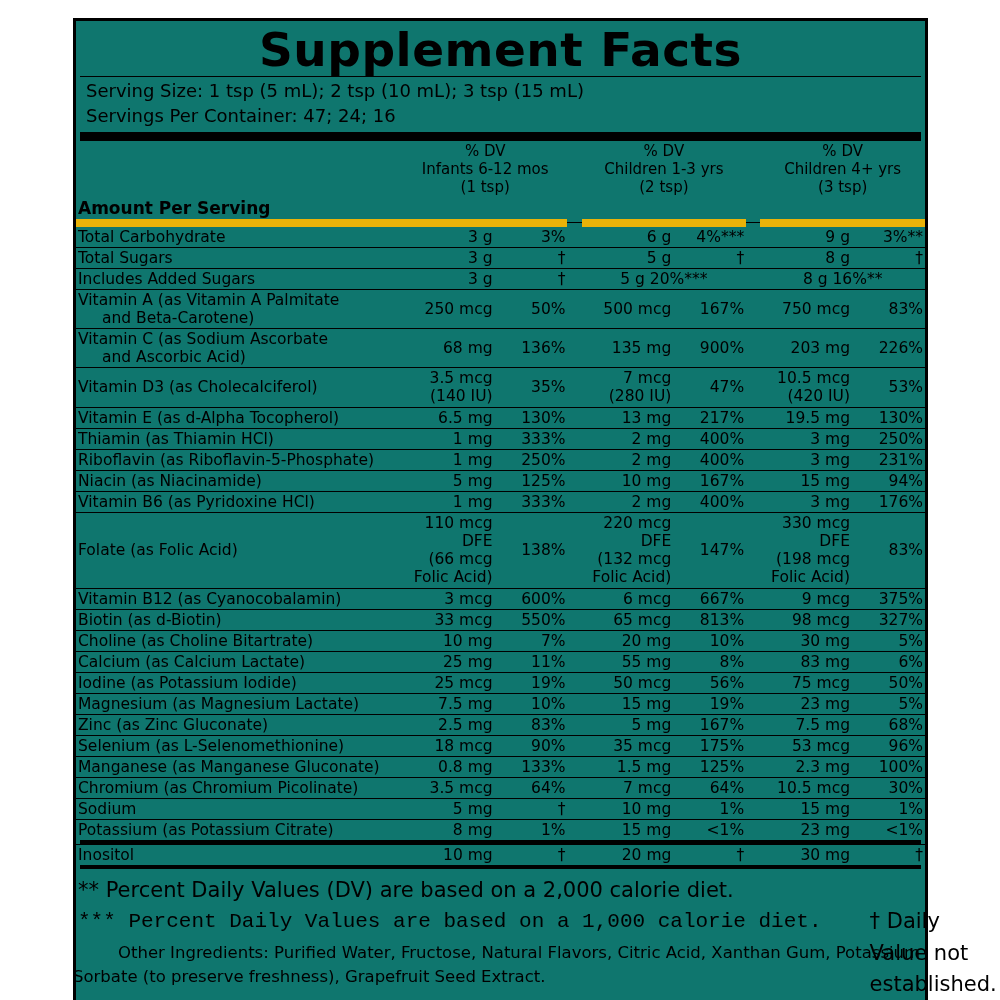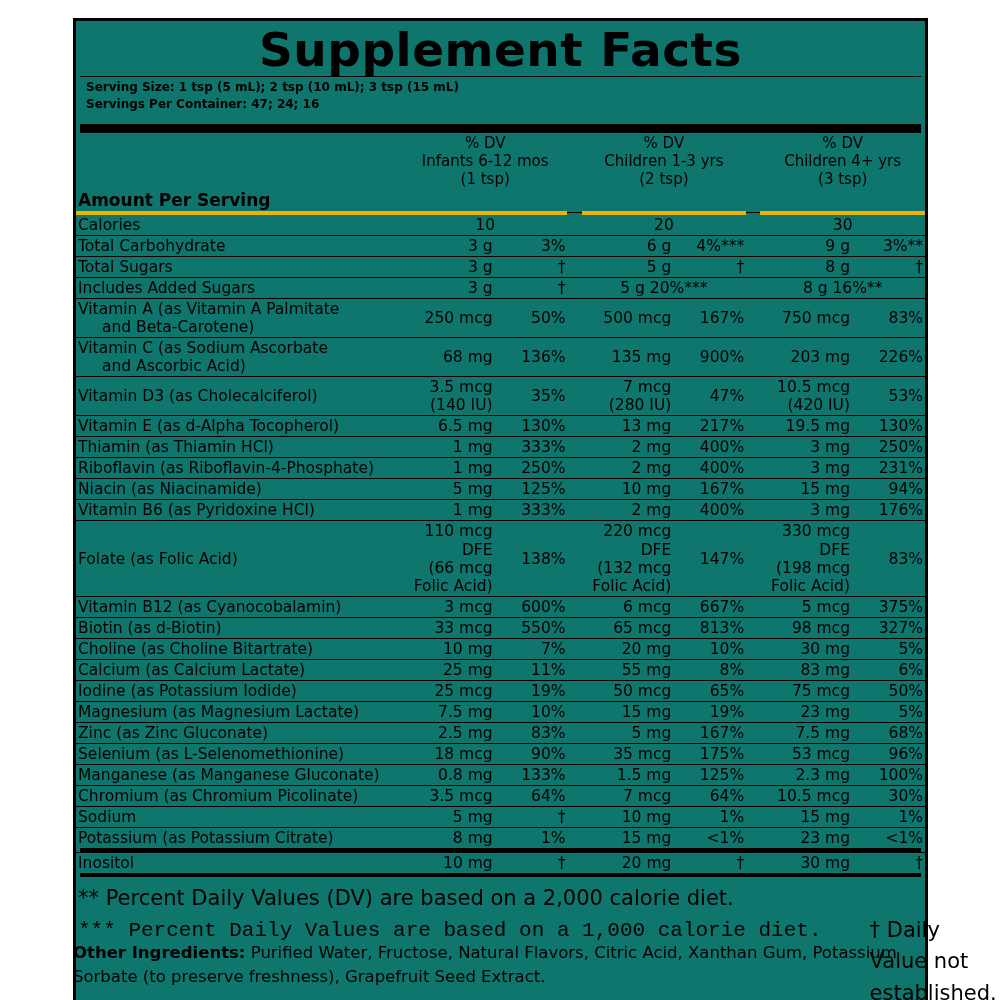--- a/index.html
+++ b/index.html
@@ -21,24 +21,23 @@
   .title{
     font-family:"DejaVu Sans","Liberation Sans",sans-serif;
     font-weight:bold;
     font-size:47px;
     letter-spacing:0.5px;
     text-align:center;
     line-height:1.05;
     padding:4px 0 2px 0;
   }
   .serving-lines{
-    font-size:12px;
+    font-size:18px;
     line-height:1.35;
-    padding:2px 0 12px 10px;
-    font-weight:bold;
+    padding:2px 0 4px 10px;
   }
   .rule-thick{height:9px;background:#000;margin:0 4px;}
   .rule-med{height:4px;background:#000;margin:0 4px;}
   .rule-thin{height:1px;background:#000;}
   table.facts{
     width:100%;
     border-collapse:collapse;
     font-size:15.5px;
     table-layout:fixed;
     border-radius:6px;
@@ -54,21 +53,21 @@
   .hdrcell{
     text-align:center;
     font-size:15px;
     line-height:1.2;
   }
   .amount-per-serving{
     font-weight:bold;
     font-size:17px;
     padding-left:4px;
   }
-  .hdr-under{border-bottom:4px solid #eab308;}
+  .hdr-under{border-bottom:8px solid #eab308;}
   .rowline td{border-top:1px solid #000;}
   .name{padding-left:4px;}
   .indent1{padding-left:24px;}
   .indent2{padding-left:44px;}
   .amt{text-align:right;}
   .dv{text-align:right;}
   .ctr{text-align:center;}
   .two-line{line-height:1.18;}
   .footnotes{
     font-size:21px;
@@ -79,21 +78,21 @@
   .foot-left{flex:0 0 auto;font-family:Liberation Mono, monospace;}
   .foot-right{margin-left:48px;}
   .other-ing{
     position:absolute;
     left:73px;
     top:941px;
     width:870px;
     font-size:16.5px;
     line-height:1.45;
   }
-  .other-ing b{font-weight:bold;}
+  .other-ing b{font-weight:normal;padding-left:45px;}
 </style>
 </head>
 <body>
 
 <div id="panel">
 
   <div class="title">Supplement Facts</div>
   <div class="rule-thin" style="margin:0 4px;"></div>
 
   <div class="serving-lines">
@@ -140,34 +139,20 @@
         <td class="amount-per-serving hdr-under">Amount Per Serving</td>
         <td colspan="2" class="hdr-under"></td>
         <td></td>
         <td colspan="2" class="hdr-under"></td>
         <td></td>
         <td colspan="2" class="hdr-under"></td>
       </tr>
     </tbody>
     <tbody id="rows-body">
         <tr class="rowline">
-          <td class="name">Calories</td>
-          <td colspan="2" class="ctr">
-            <div>10</div>
-          </td>
-          <td></td>
-          <td colspan="2" class="ctr">
-            <div>20</div>
-          </td>
-          <td></td>
-          <td colspan="2" class="ctr">
-            <div>30</div>
-          </td>
-        </tr>
-        <tr class="rowline">
           <td class="name">Total Carbohydrate</td>
           <td class="amt">
             <div>3 g</div>
           </td>
           <td class="dv">
             <div>3%</div>
           </td>
           <td></td>
           <td class="amt">
             <div>6 g</div>
@@ -335,21 +320,21 @@
           </td>
           <td></td>
           <td class="amt">
             <div>3 mg</div>
           </td>
           <td class="dv">
             <div>250%</div>
           </td>
         </tr>
         <tr class="rowline">
-          <td class="name">Riboflavin (as Riboflavin-4-Phosphate)</td>
+          <td class="name">Riboflavin (as Riboflavin-5-Phosphate)</td>
           <td class="amt">
             <div>1 mg</div>
           </td>
           <td class="dv">
             <div>250%</div>
           </td>
           <td></td>
           <td class="amt">
             <div>2 mg</div>
           </td>
@@ -446,21 +431,21 @@
           </td>
           <td></td>
           <td class="amt">
             <div>6 mcg</div>
           </td>
           <td class="dv">
             <div>667%</div>
           </td>
           <td></td>
           <td class="amt">
-            <div>5 mcg</div>
+            <div>9 mcg</div>
           </td>
           <td class="dv">
             <div>375%</div>
           </td>
         </tr>
         <tr class="rowline">
           <td class="name">Biotin (as d-Biotin)</td>
           <td class="amt">
             <div>33 mcg</div>
           </td>
@@ -534,21 +519,21 @@
             <div>25 mcg</div>
           </td>
           <td class="dv">
             <div>19%</div>
           </td>
           <td></td>
           <td class="amt">
             <div>50 mcg</div>
           </td>
           <td class="dv">
-            <div>65%</div>
+            <div>56%</div>
           </td>
           <td></td>
           <td class="amt">
             <div>75 mcg</div>
           </td>
           <td class="dv">
             <div>50%</div>
           </td>
         </tr>
         <tr class="rowline">

